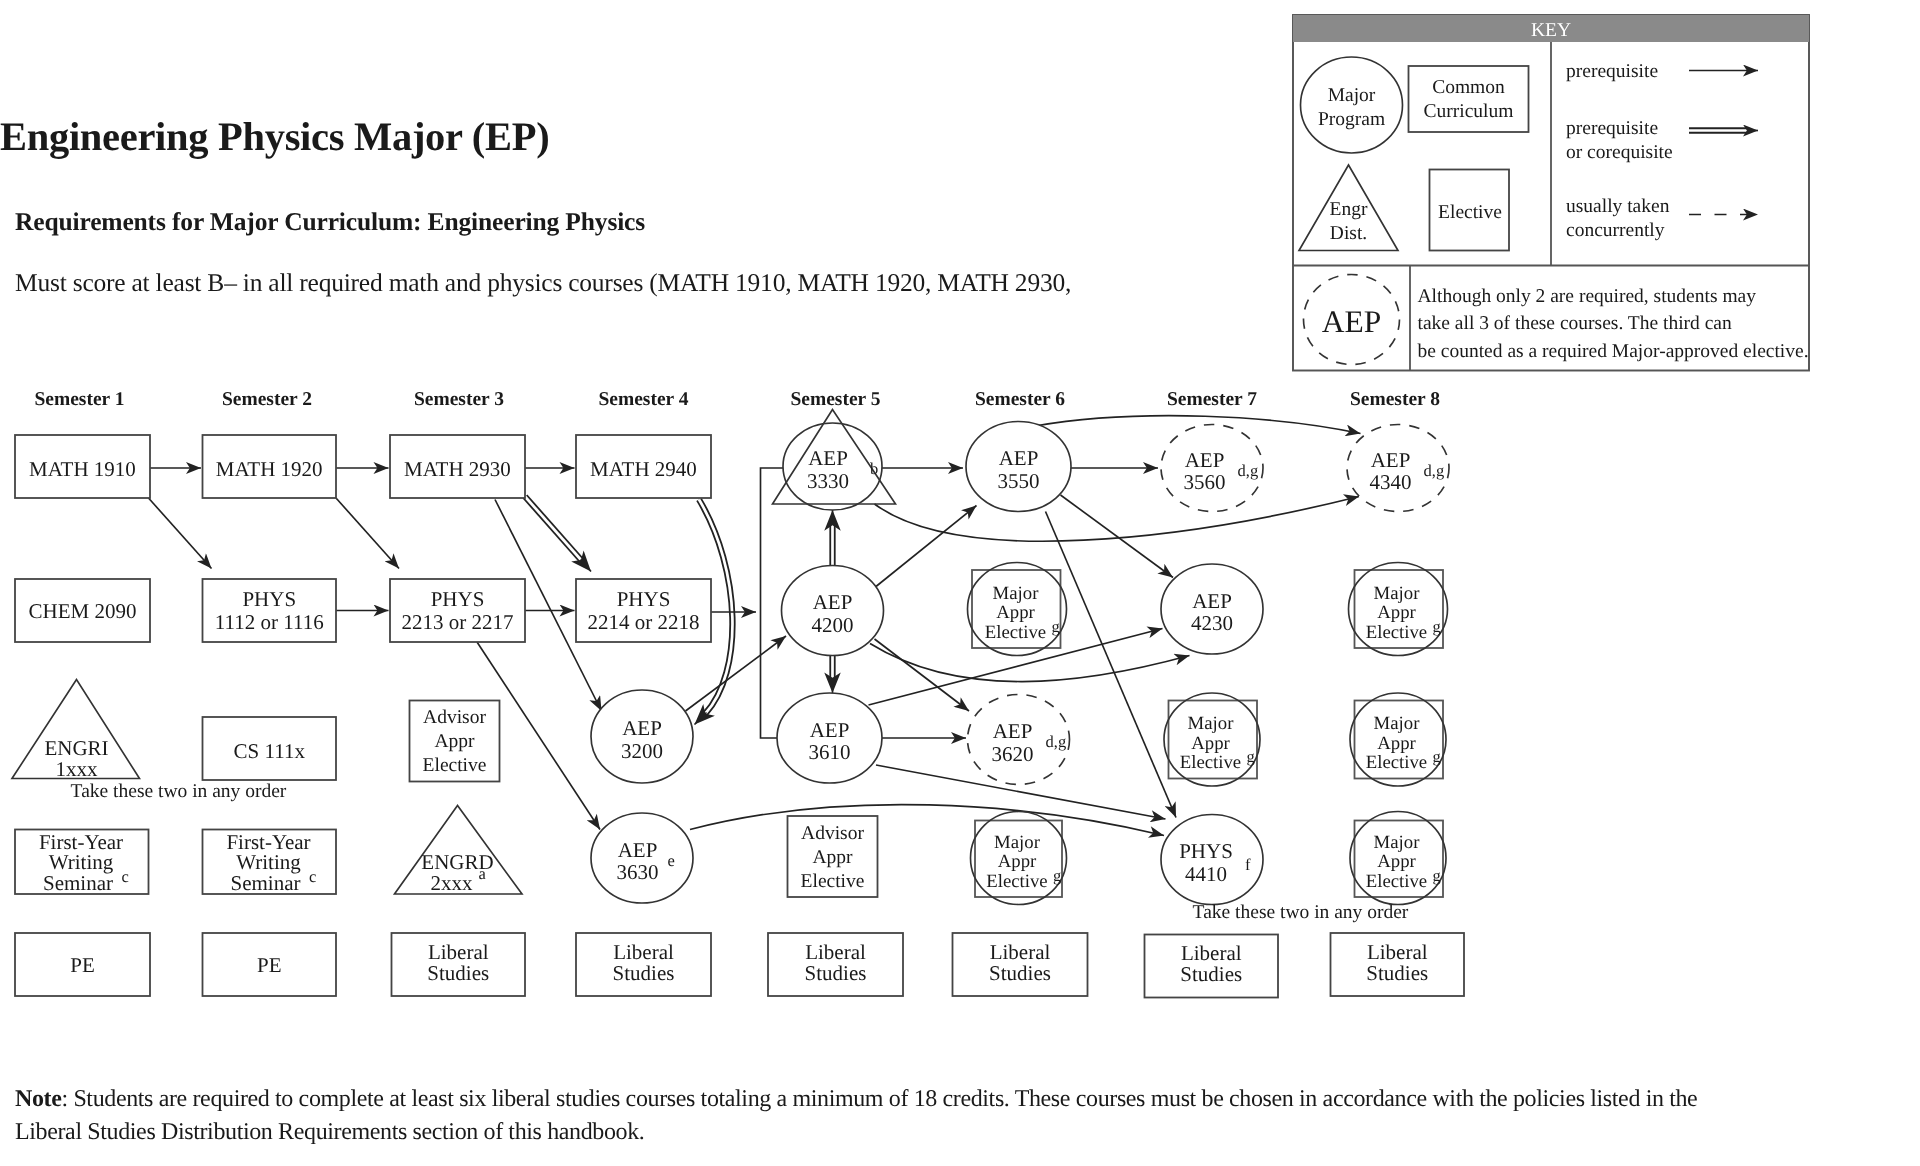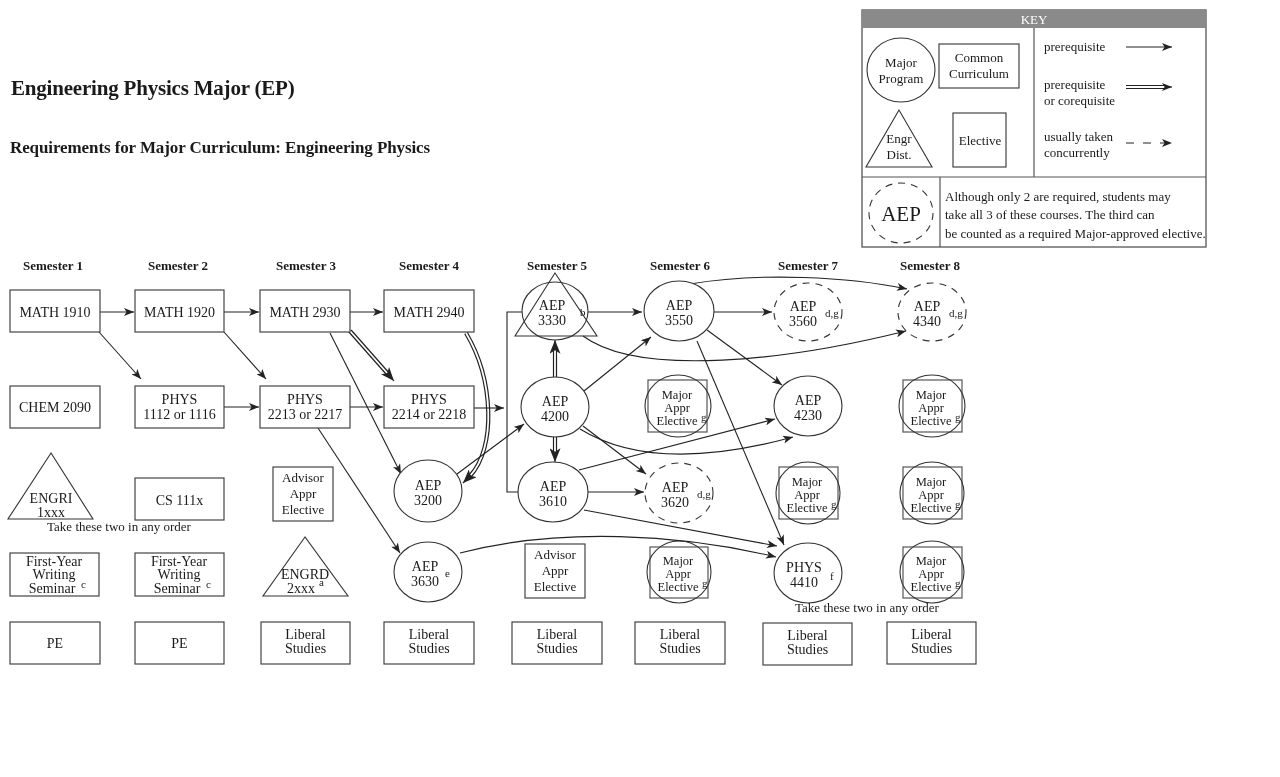--- a/index.html
+++ b/index.html
@@ -1,19 +1,19 @@
 <!DOCTYPE html>
 <html><head>
 <meta charset="utf-8">
 <style>
   html, body { margin:0; padding:0; background:#ffffff; }
   body { width:1280px; height:777px; position:relative; overflow:hidden;
          font-family:"Liberation Serif", serif; color:#1a1a1a; }
   .abs { position:absolute; white-space:nowrap; }
-  #title { left:11px; top:76px; font-size:21px; font-weight:bold; letter-spacing:-0.2px;text-align:center; }
+  #title { left:0; top:76px; font-size:27px; font-weight:bold; letter-spacing:-0.2px;text-align:center; }
   #subtitle { left:10px; top:138px; font-size:17px; font-weight:bold; letter-spacing:-0.1px; }
   #req { left:10px; top:178px; font-size:17px; line-height:22px; letter-spacing:-0.15px; }
   #footer { left:10px; top:722px; font-size:16px; line-height:22px; letter-spacing:-0.25px; }
   #footer b { font-weight:bold; }
   svg#diagram { position:absolute; left:0; top:0; }
   svg text { font-family:"Liberation Serif", serif; fill:#1a1a1a; }
   .node-rect { fill:#fff; stroke:#444; stroke-width:1.2; }
   .node-ell  { fill:#fff; stroke:#333; stroke-width:1.1; }
   .node-dash { fill:#fff; stroke:#333; stroke-width:1.1; stroke-dasharray:7 6; }
   .node-tri  { fill:none; stroke:#333; stroke-width:1.1; }
@@ -28,20 +28,21 @@
   .dbl-outer { fill:none; stroke:#222; stroke-width:4.2; }
   .dbl-inner { fill:none; stroke:#fff; stroke-width:1.8; }
   .keytxt { font-size:13px; }
 </style>
 </head>
 <body>
 
 <div id="title" class="abs">Engineering Physics Major (EP)</div>
 <div id="subtitle" class="abs">Requirements for Major Curriculum:  Engineering Physics</div>
 <div id="req" class="abs">
+  <div>Must score at least B– in all required math and physics courses (MATH 1910, MATH 1920, MATH 2930,</div>
 </div>
 
 <svg id="diagram" width="1280" height="777" viewBox="0 0 1280 777">
   <defs>
     <marker id="arr" viewBox="0 0 10 8" refX="10" refY="4" markerWidth="11" markerHeight="8" markerUnits="userSpaceOnUse" orient="auto">
       <path d="M0,0 L10,4 L0,8 L2.6,4 z" fill="#222"></path>
     </marker>
     <marker id="arrBig" viewBox="0 0 10 8" refX="10" refY="4" markerWidth="14" markerHeight="11" markerUnits="userSpaceOnUse" orient="auto">
       <path d="M0,0 L10,4 L0,8 L2.6,4 z" fill="#222"></path>
     </marker>
@@ -384,13 +385,15 @@
     <text x="807.5" y="654" class="t14">Studies</text>
   </g>
   <g>
     <rect x="887" y="622" width="89" height="42" class="node-rect"></rect>
     <text x="931.5" y="639" class="t14">Liberal</text>
     <text x="931.5" y="653" class="t14">Studies</text>
   </g>
 </svg>
 
 <div id="footer" class="abs">
+  <div><b>Note</b><span>: Students are required to complete at least six liberal studies courses totaling a minimum of 18 credits.  These courses must be chosen in accordance with the policies listed in the</span></div>
+  <div>Liberal Studies Distribution Requirements section of this handbook.</div>
 </div>
 
 </body></html>

